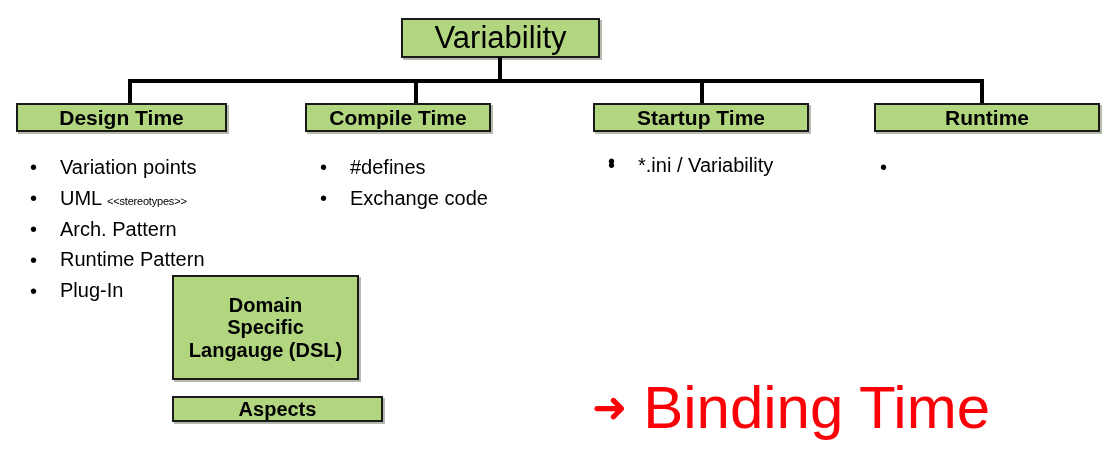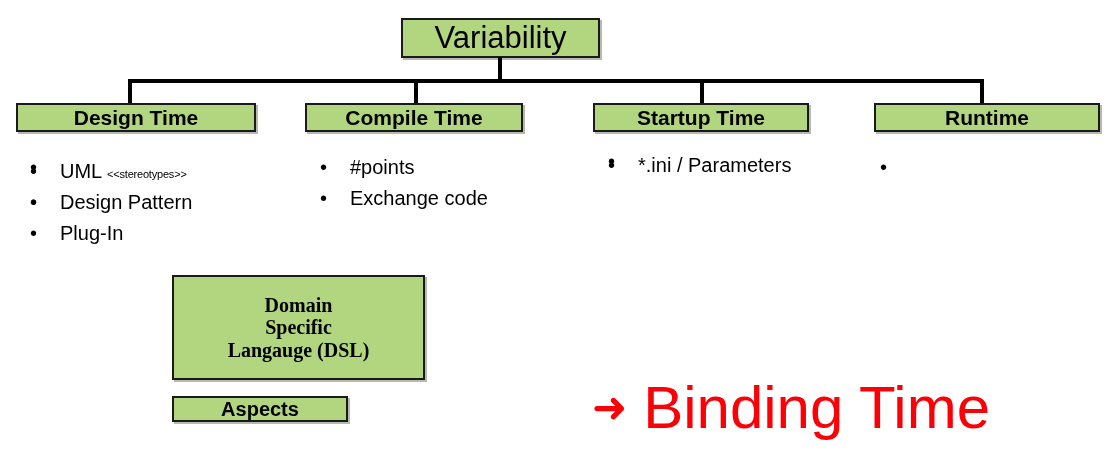--- a/index.html
+++ b/index.html
@@ -115,56 +115,56 @@
 
   <div class="line v" style="left:498px; top:57px; width:4px; height:24px;"></div>
 
   <div class="line h" style="left:128px; top:79px; width:856px; height:4px;"></div>
 
   <div class="line v" style="left:128px; top:79px; width:4px; height:26px;"></div>
   <div class="line v" style="left:414px; top:79px; width:4px; height:26px;"></div>
   <div class="line v" style="left:700px; top:79px; width:4px; height:26px;"></div>
   <div class="line v" style="left:980px; top:79px; width:4px; height:26px;"></div>
 
-  <div class="gbox lane-box" style="left:16px; top:103px; width:240px; height:29px;">
+  <div class="gbox lane-box" style="left:16px; top:103px; width:211px; height:29px;">
     <span>Design Time</span>
   </div>
-  <div class="gbox lane-box" style="left:305px; top:103px; width:218px; height:29px;">
+  <div class="gbox lane-box" style="left:305px; top:103px; width:186px; height:29px;">
     <span>Compile Time</span>
   </div>
   <div class="gbox lane-box" style="left:593px; top:103px; width:216px; height:29px;">
     <span>Startup Time</span>
   </div>
   <div class="gbox lane-box" style="left:874px; top:103px; width:226px; height:29px;">
     <span>Runtime</span>
   </div>
 
   <ul class="bullets" id="bullets-design-time" style="left:22px; top:154px; width:270px;">
-      <li><span class="dot">•</span></li>
+      <li><span class="dot">•</span><span>Variation points</span></li>
       <li><span class="dot">•</span><span>UML </span><span class="stereo">&lt;&lt;stereotypes&gt;&gt;</span></li>
-      <li><span class="dot">•</span></li>
-      <li><span class="dot">•</span><span>Design Pattern</span></li>
+      <li><span class="dot">•</span><span>Arch. Pattern</span></li>
+      <li><span class="dot">•</span><span>Runtime Pattern</span></li>
       <li><span class="dot">•</span><span>Plug-In</span></li>
     </ul>
   <ul class="bullets" id="bullets-compile-time" style="left:312px; top:154px; width:260px;">
-      <li><span class="dot">•</span><span>#points</span></li>
+      <li><span class="dot">•</span><span>#defines</span></li>
       <li><span class="dot">•</span><span>Exchange code</span></li>
     </ul>
   <ul class="bullets" id="bullets-startup-time" style="left:600px; top:148px; width:265px;">
       <li><span class="dot">•</span></li>
-      <li><span class="dot">•</span><span>*.ini / Parameters</span></li>
+      <li><span class="dot">•</span><span>*.ini / Variability</span></li>
     </ul>
   <ul class="bullets" id="bullets-runtime" style="left:872px; top:154px; width:230px;">
       <li><span class="dot">•</span></li>
     </ul>
 
-  <div class="gbox extra-box" style="left:172px; top:275px; width:253px; height:105px;font-family:Liberation Serif, serif;">
+  <div class="gbox extra-box" style="left:172px; top:275px; width:187px; height:105px;">
     <span id="dsl-label">Domain<br>Specific<br>Langauge (DSL)</span>
   </div>
-  <div class="gbox extra-box" style="left:172px; top:396px; width:176px; height:26px;">
+  <div class="gbox extra-box" style="left:172px; top:396px; width:211px; height:26px;">
     <span>Aspects</span>
   </div>
 
   <div id="binding-time">
     <span class="arrow-glyph">➜</span>
     <span class="bt-label">Binding Time</span>
   </div>
 
 </div>
 

